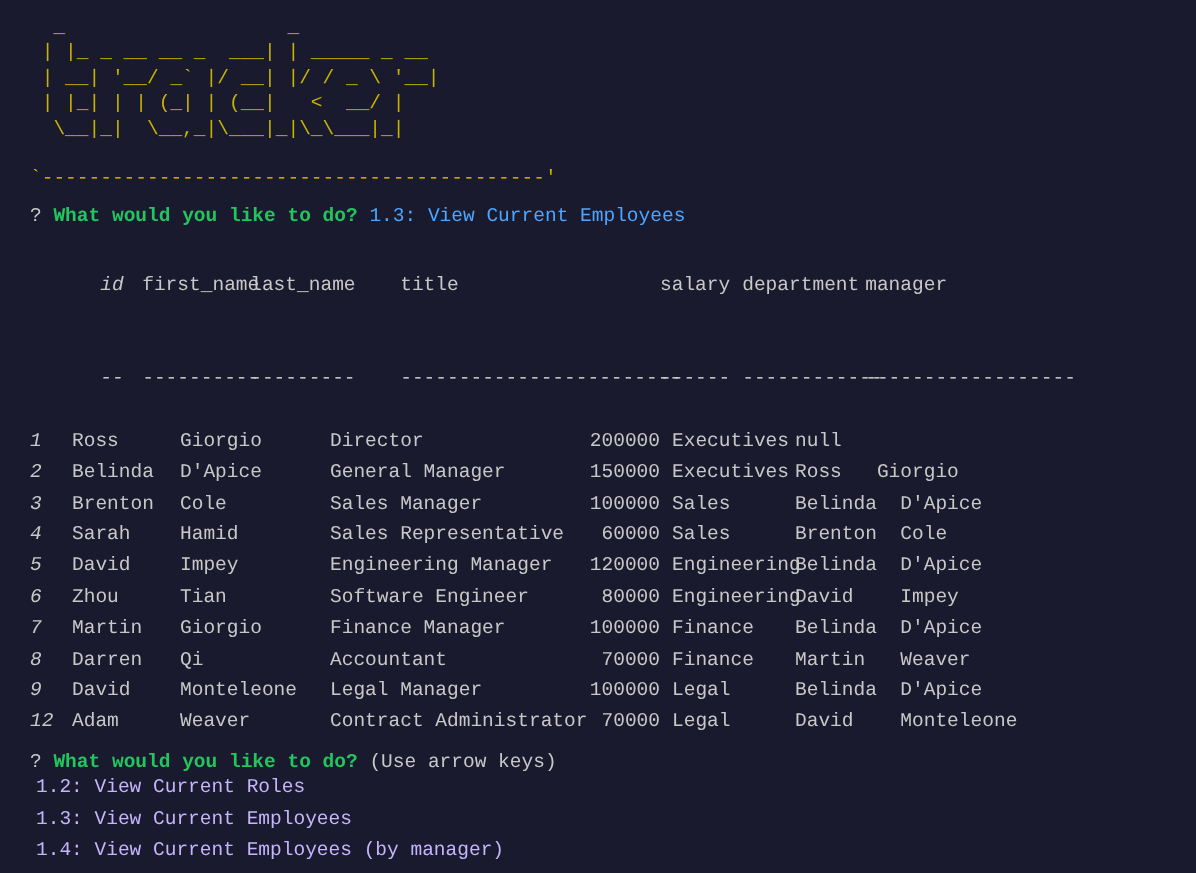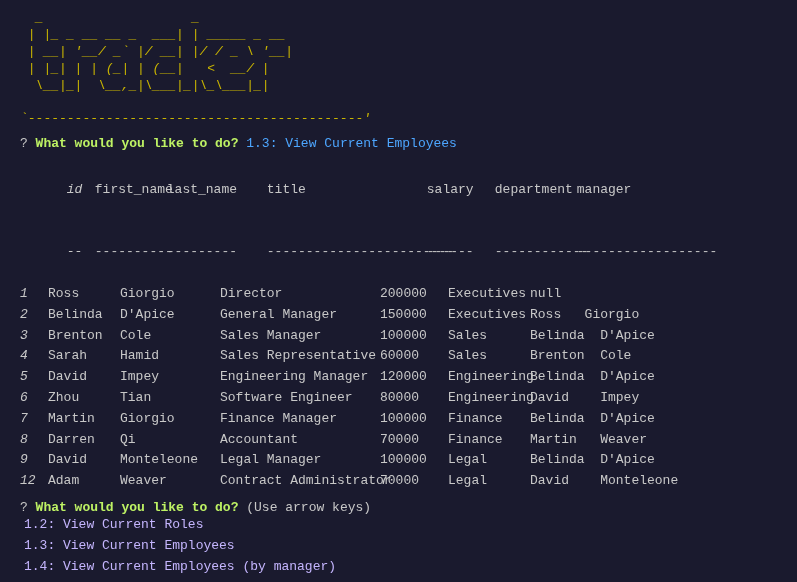--- a/index.html
+++ b/index.html
@@ -11,32 +11,31 @@
       padding: 10px 20px;
       min-height: 582px;
       overflow: hidden;
     }
     .logo-section {
       color: #c8b400;
       font-size: 13px;
       line-height: 1.3;
       margin-bottom: 8px;
       white-space: pre;
-      font-style: italic;
     }
     .prompt-line {
       margin: 8px 0;
       color: #c8c8c8;
     }
     .prompt-mark {
       color: #c8c8c8;
     }
     .prompt-bold {
       font-weight: bold;
-      color: #bef264;
+      color: #22c55e;
     }
     .prompt-option {
       color: #4da6ff;
     }
     .table-section {
       margin: 8px 0;
     }
     .table-header {
       color: #c8c8c8;
       white-space: pre;
@@ -65,21 +64,21 @@
       content: '> ';
       color: #4da6ff;
     }
     .menu-item:not(.selected)::before {
       content: '  ';
     }
     .col-id { display: inline-block; width: 28px; font-style: italic; }
     .col-first { display: inline-block; width: 72px; }
     .col-last { display: inline-block; width: 100px; }
     .col-title { display: inline-block; width: 160px; }
-    .col-salary { display: inline-block; width: 60px; text-align: left; }
+    .col-salary { display: inline-block; width: 60px; text-align: right; }
     .col-dept { display: inline-block; width: 90px; padding-left: 8px; }
     .col-manager { display: inline-block; }
   </style>
 </head>
 <body>
 
 <div>
 
   <div class="logo-section">  _                   _
  | |_ _ __ __ _  ___| | _____ _ __

